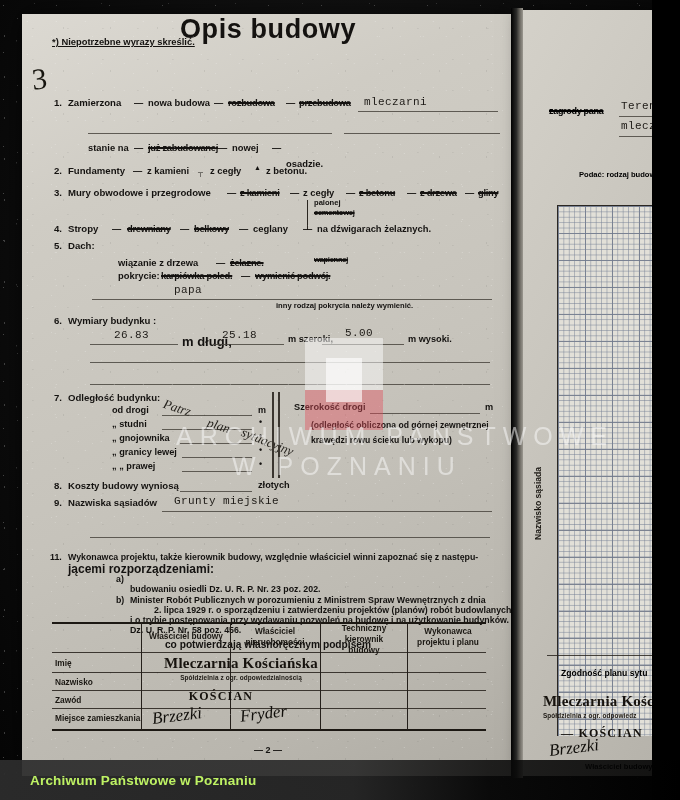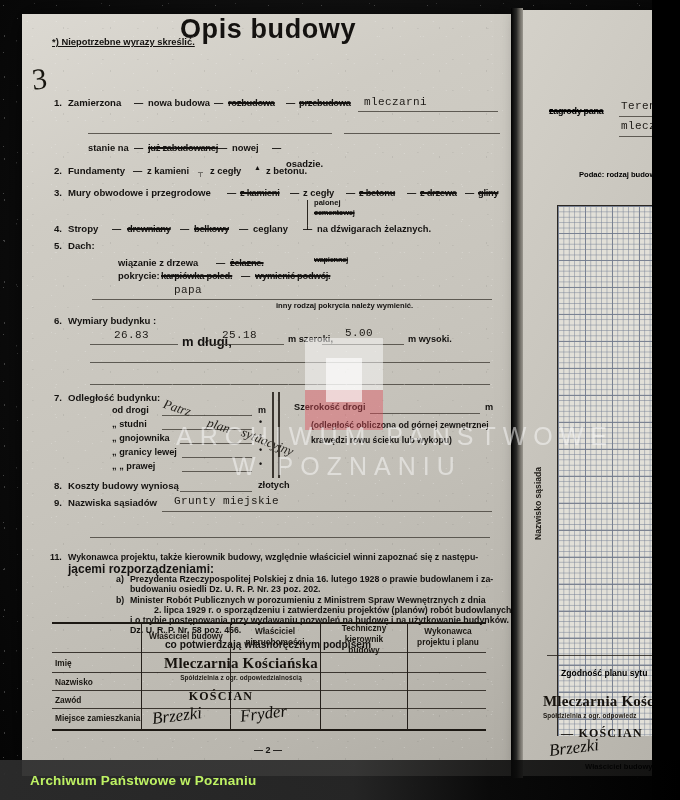--- a/index.html
+++ b/index.html
@@ -253,21 +253,20 @@
       <div class="t tw" style="left:152px;top:481px;font-size:11px;">Grunty miejskie</div>
       <div class="ln" style="left:140px;top:497px;width:330px;"></div>
 
       <div class="ln" style="left:68px;top:523px;width:400px;"></div>
 
       <div class="t" style="left:28px;top:538px;font-size:8.8px;font-weight:bold;">11.</div>
       <div class="t" style="left:46px;top:538px;font-size:8.8px;font-weight:bold;">Wykonawca projektu, także kierownik budowy, względnie właściciel winni zapoznać  się z następu-</div>
       <div class="t" style="left:46px;top:548px;font-size:12px;font-weight:bold;">jącemi rozporządzeniami:</div>
 
       <div class="t" style="left:94px;top:560px;font-size:8.8px;font-weight:bold;">a)</div>
-      <div class="t" style="left:108px;top:560px;font-size:8.8px;font-weight:bold;">Prezydenta Rzeczypospolitej Polskiej z dnia 16. lutego 1928 o prawie budowlanem i za-</div>
       <div class="t" style="left:108px;top:570px;font-size:8.8px;font-weight:bold;">budowaniu osiedli Dz. U. R. P. Nr. 23 poz. 202.</div>
 
       <div class="t" style="left:94px;top:581px;font-size:8.8px;font-weight:bold;">b)</div>
       <div class="t" style="left:108px;top:581px;font-size:8.8px;font-weight:bold;">Minister Robót Publicznych w porozumieniu z Ministrem Spraw Wewnętrznych z dnia</div>
       <div class="t" style="left:108px;top:591px;font-size:8.8px;font-weight:bold;margin-left:24px;">2. lipca 1929 r. o sporządzeniu i zatwierdzeniu projektów (planów) robót budowlanych</div>
       <div class="t" style="left:108px;top:601px;font-size:8.8px;font-weight:bold;">i o trybie postępowania przy wydawaniu  pozwoleń na budowę i na użytkowanie budynków.</div>
       <div class="t" style="left:108px;top:611px;font-size:8.8px;font-weight:bold;">Dz. U. R. P. Nr. 58 poz. 456.</div>
 
       <div class="t" style="left:0;width:492px;text-align:center;top:625px;font-size:10.2px;font-weight:bold;">co potwierdzają własnoręcznym podpisem</div>
 

